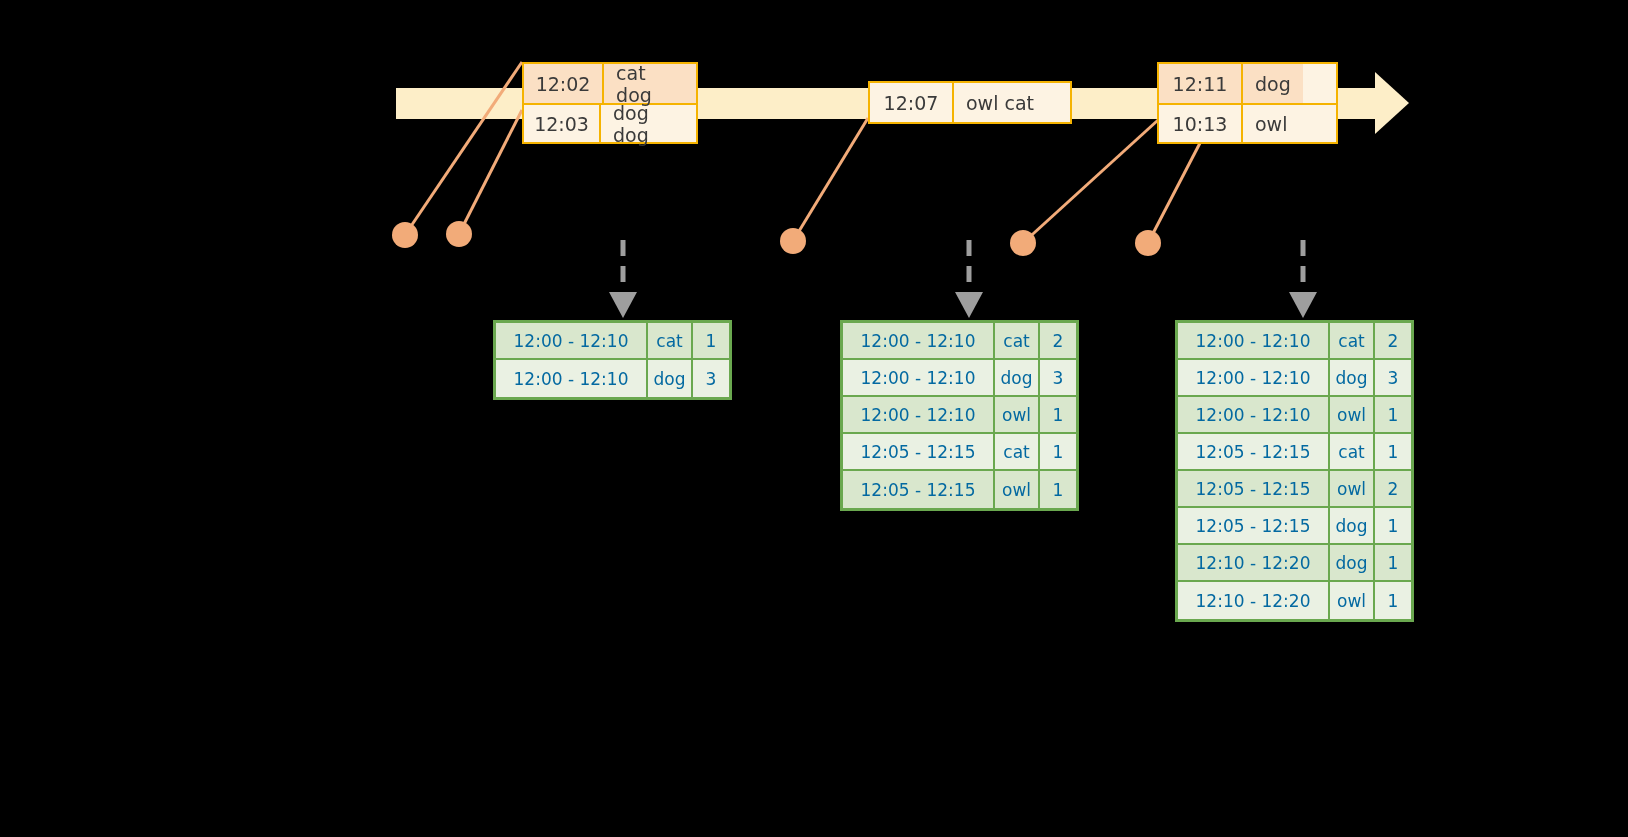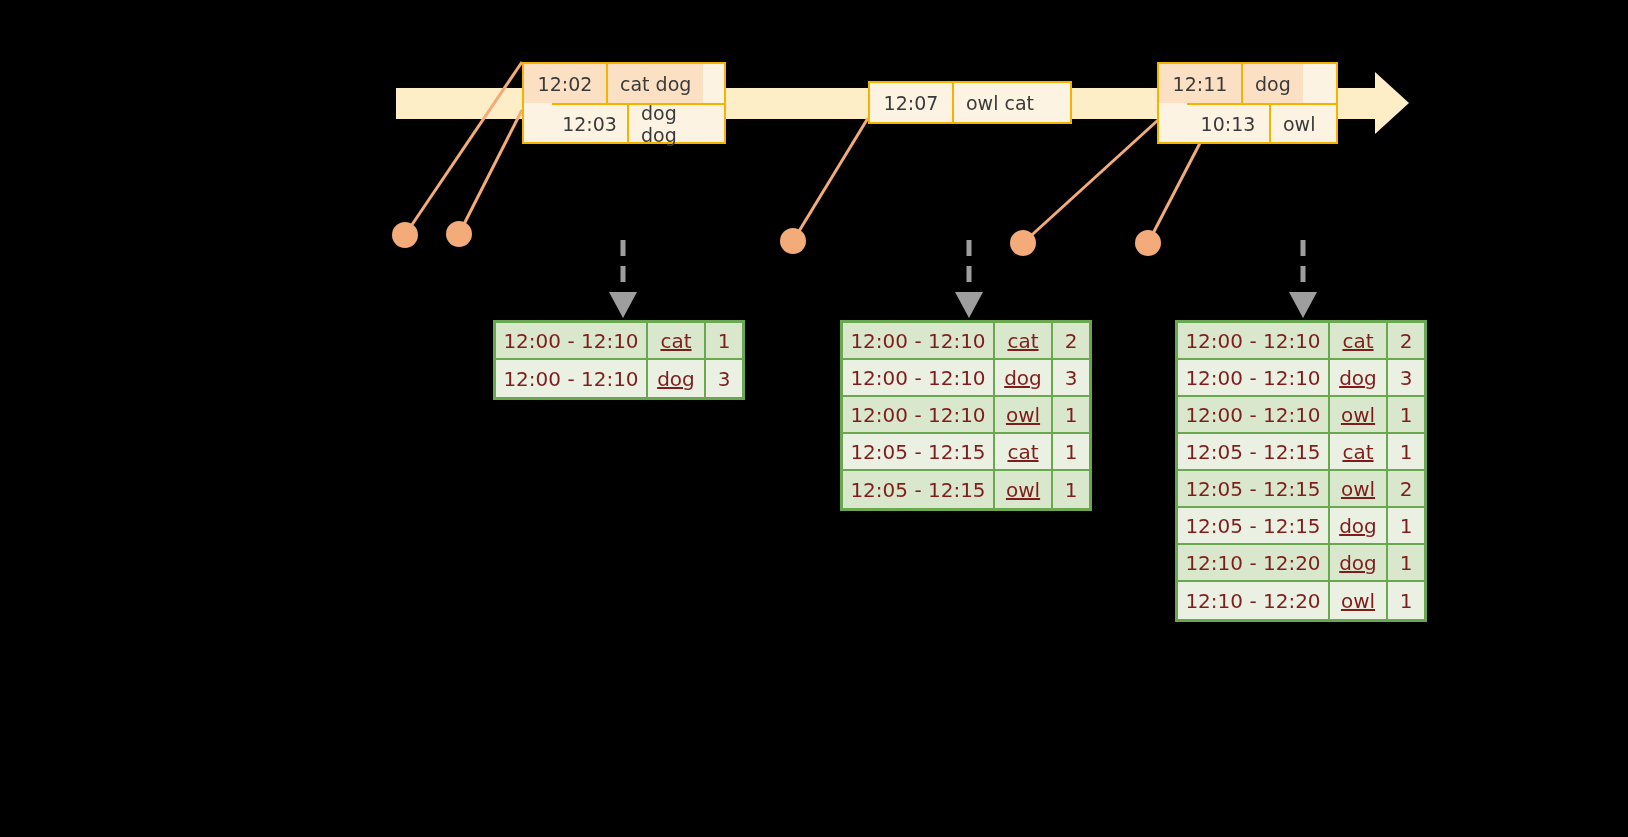--- a/index.html
+++ b/index.html
@@ -49,21 +49,21 @@
     position: absolute;
     border: 2px solid #f5b301;
     box-sizing: border-box;
     background: #fdf3e3;
   }
   .event-row {
     display: flex;
     height: 39px;
     box-sizing: border-box;
   }
-  .event-row + .event-row { border-top: 2px solid #f5b301; margin-left: 28px; }
+  .event-row + .event-row { border-top: 2px solid #f5b301; }
   .event-row.shaded .ev-time,
   .event-row.shaded .ev-words { background: #fbe0c4; }
   .ev-time {
     width: 84px;
     display: flex;
     align-items: center;
     justify-content: center;
     font-size: 19px;
     color: #3a3a3a;
     box-sizing: border-box;
@@ -106,28 +106,28 @@
     box-sizing: border-box;
     border-bottom: 2px solid #6aa84f;
   }
   .res-row:last-child { border-bottom: none; }
   .res-row.dark .rc { background: #d9e7cd; }
   .res-row.light .rc { background: #eaf1e3; }
   .rc {
     display: flex;
     align-items: center;
     justify-content: center;
-    font-size: 20px;
-    color: #7f1d1d;
+    font-size: 17px;
+    color: #0369a1;
     box-sizing: border-box;
     border-right: 2px solid #6aa84f;
   }
   .rc:last-child { border-right: none; }
   .rc-window { width: 152px; }
-  .rc-word   { width: 58px; text-decoration: underline; }
+  .rc-word   { width: 45px; }
   .rc-count  { width: 36px; }
 </style>
 </head>
 <body>
 
 <div id="stage">
 
   <div class="timeline-bar"></div>
   <div class="timeline-arrow-stem"></div>
   <div class="timeline-arrowhead"></div>
@@ -139,21 +139,21 @@
     <line x1="1023" y1="243" x2="1213" y2="70" stroke="#f2ab79" stroke-width="3"></line>
     <line x1="1148" y1="243" x2="1213" y2="118" stroke="#f2ab79" stroke-width="3"></line>
   </svg>
 
   <div class="dot" style="left:405px;  top:235px;"></div>
   <div class="dot" style="left:459px;  top:234px;"></div>
   <div class="dot" style="left:793px;  top:241px;"></div>
   <div class="dot" style="left:1023px; top:243px;"></div>
   <div class="dot" style="left:1148px; top:243px;"></div>
 
-  <div class="event-box" style="left:522px; top:62px; width:204px;">
+  <div class="event-box" style="left:522px; top:62px; width:176px;">
     <div class="event-row shaded">
       <div class="ev-time">12:02</div>
       <div class="ev-words">cat dog</div>
     </div>
     <div class="event-row">
       <div class="ev-time">12:03</div>
       <div class="ev-words">dog dog</div>
     </div>
   </div>
 

